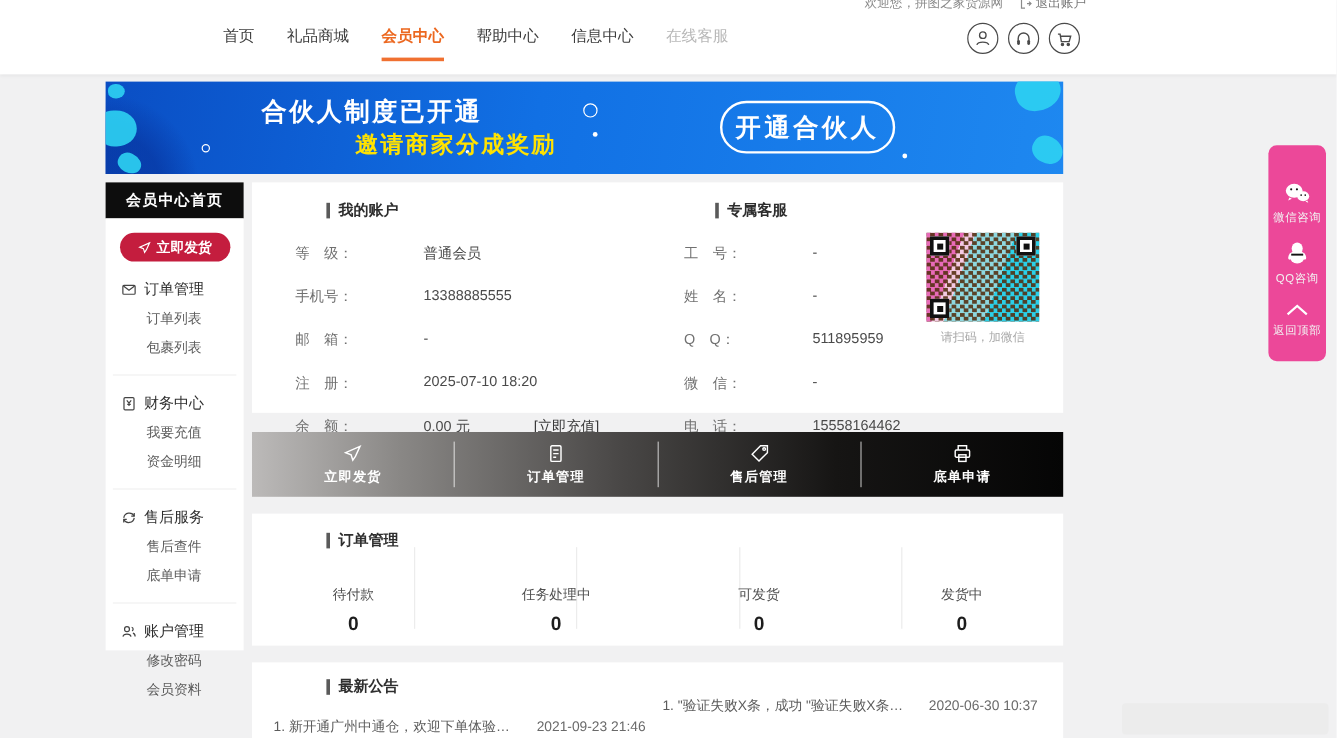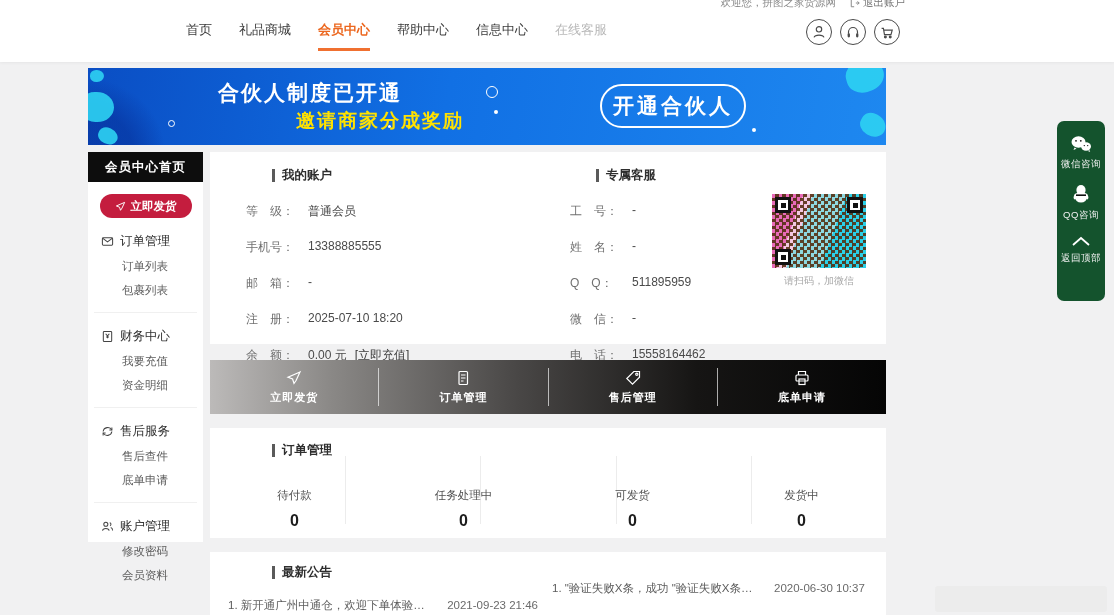--- a/index.html
+++ b/index.html
@@ -50,21 +50,21 @@
   #card-acct { left:210px; top:152px; width:676px; height:192px; }
   #card-tools { left:210px; top:360px; width:676px; height:54px;
     background:linear-gradient(90deg,#bcbab9 0%, #8a8886 18%, #4a4847 45%, #161514 72%, #050505 100%);
     display:flex; }
   #card-stats { left:210px; top:428px; width:676px; height:110px; }
   #card-news { left:210px; top:552px; width:676px; height:80px; }
 
   .sec-title { display:flex; align-items:center; gap:7px; font-size:12.5px; font-weight:bold; color:#2e2e2e;margin-left:44px; }
   .sec-title .bar { width:3px; height:13px; background:#5a5a5a; }
 
-  .kv-row { margin-top:19px; font-size:12px; display:flex; }
+  .kv-row { margin-top:19px; font-size:12px; display:flex;gap:45px; }
   .kv-row .k { color:#707070; width:62px; flex:none; }
   .kv-row .v { color:#4a4a4a; }
   .kv-row .lnk { color:#3a3a3a; margin-left:8px; cursor:pointer; }
 
   
   #qr { position:absolute; left:562px; top:42px; width:94px; height:74px;
     background:
       repeating-conic-gradient(rgba(83,45,15,.88) 0% 25%, rgba(255,255,255,0) 0% 50%),
       linear-gradient(110deg, #e86ab8 0 26%, #f3c9e2 26% 34%, #8ed8e0 34% 62%, #2bd0e8 62% 100%);
     background-size: 7px 7px, 100% 100%; }
@@ -84,22 +84,22 @@
   .stat .svalue { font-size:16px; font-weight:bold; color:#1d1d1d; margin-top:9px; }
   .stat-sep { position:absolute; top:28px; bottom:14px; width:1px; background:#ececec; }
 
   
   .news-col { position:absolute; top:12px; }
   .news-item { margin-top:17px; display:flex; align-items:baseline; font-size:11.5px; color:#5c5c5c; white-space:nowrap; }
   .news-item .ntext { overflow:hidden; text-overflow:ellipsis; max-width:208px; cursor:pointer; }
   .news-item .ndate { margin-left:14px; color:#6a6a6a; }
 
   
-  #floatbar { position:absolute; left:1057px; top:121px; width:48px; height:180px; background:#14532d; border-radius:7px;
-    display:flex; flex-direction:column; align-items:center; padding-top:14px; }
+  #floatbar { position:absolute; left:1057px; top:121px; width:48px; height:180px; background:#ec4899; border-radius:7px;
+    display:flex; flex-direction:column; align-items:center; padding-top:31px; }
   .fitem { display:flex; flex-direction:column; align-items:center; gap:5px; margin-bottom:13px; color:#fff; cursor:pointer; }
   .fitem .flabel { font-size:9.5px; color:#f2f2f2; letter-spacing:.5px; }
 
   #ghostbox { position:absolute; left:935px; top:586px; width:172px; height:26px; background:#ececec; border-radius:3px; }
 </style>
 </head>
 <body>
 
 <div id="stage">
 

